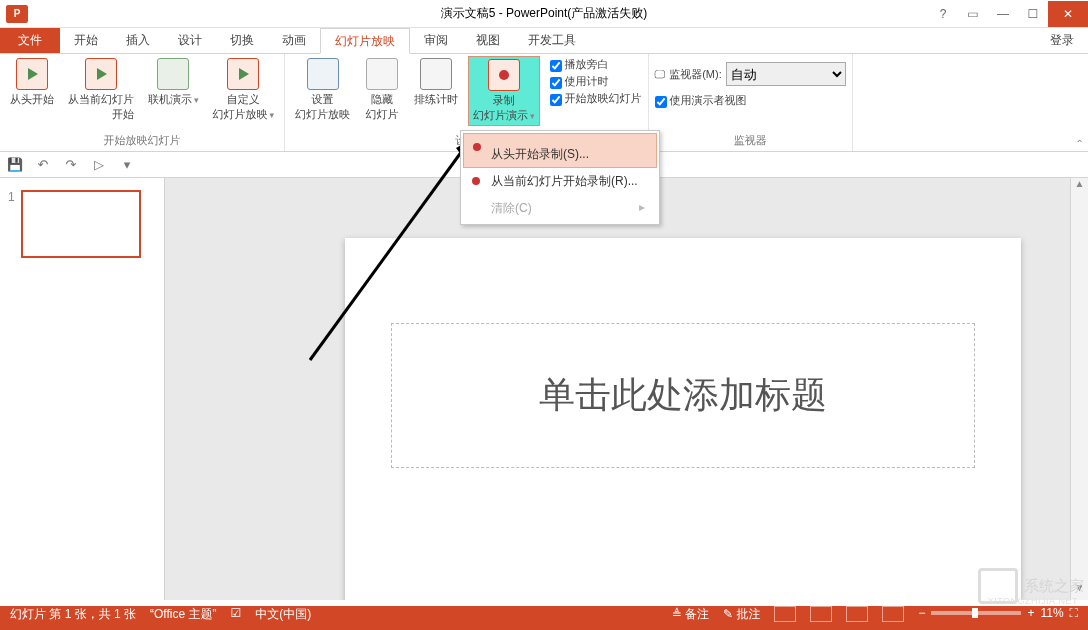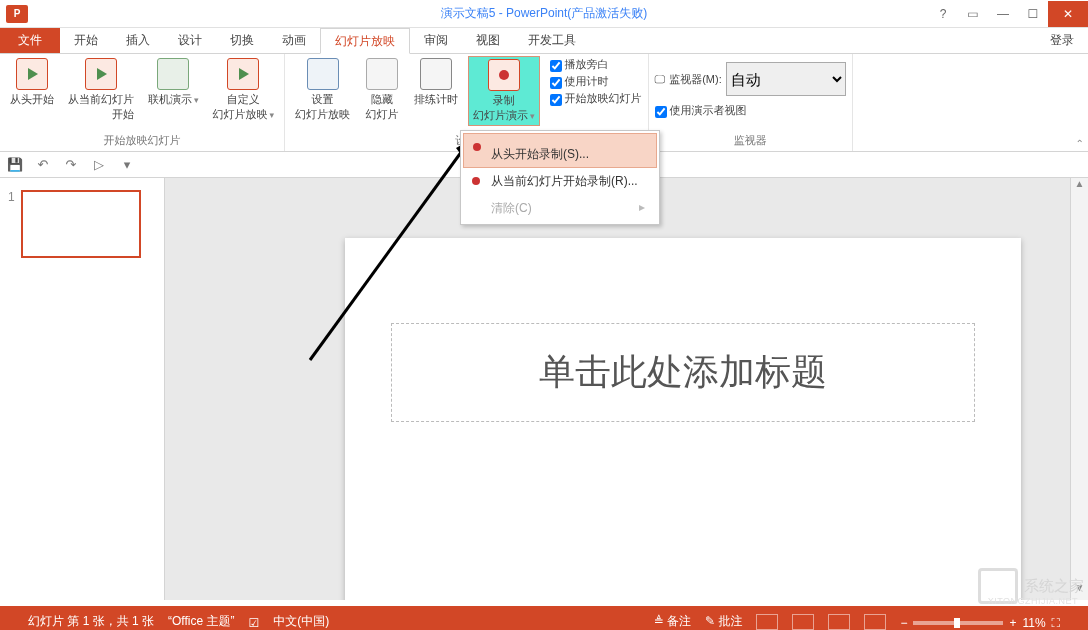--- a/index.html
+++ b/index.html
@@ -1,21 +1,21 @@
 <!DOCTYPE html>
 <html><head>
 <meta charset="utf-8">
 <style>
 * { margin: 0; padding: 0; box-sizing: border-box; font-family: "Microsoft YaHei", SimSun, sans-serif; }
 body { width: 1088px; height: 630px; background: #fff; overflow: hidden; position: relative; }
 
 
 .titlebar { height: 28px; background: #fff; border-bottom: 1px solid #e1e1e1; display: flex; align-items: center; position: relative; }
 .titlebar .appicon { width: 22px; height: 18px; margin: 0 6px; background: #d24726; color: #fff; font-size: 10px; display: flex; align-items: center; justify-content: center; font-weight: bold; border-radius: 2px; }
-.titlebar .title { position: absolute; left: 50%; transform: translateX(-50%); font-size: 12px; color: #3b82f6; }
+.titlebar .title { position: absolute; left: 50%; transform: translateX(-50%); font-size: 12px; color: #000000; }
 .titlebar .winbtns { margin-left: auto; display: flex; }
 .titlebar .winbtn { width: 30px; height: 26px; display: flex; align-items: center; justify-content: center; font-size: 12px; color: #666; }
 .titlebar .winbtn.close { color: #fff; background: #d24726; width: 40px; }
 
 
 .tabs { height: 26px; background: #fff; display: flex; align-items: stretch; border-bottom: 1px solid #d4d4d4; }
 .tab { padding: 0 14px; font-size: 12px; color: #444; display: flex; align-items: center; cursor: pointer; }
 .tab.file { background: #d24726; color: #fff; padding: 0 18px; }
 .tab.active { background: #fff; border: 1px solid #d4d4d4; border-bottom: 1px solid #fff; margin-bottom: -1px; color: #d24726; }
 .tabs .signin { margin-left: auto; padding: 0 14px; font-size: 12px; color: #444; display: flex; align-items: center; }
@@ -31,54 +31,54 @@
 .rbtn .ricon.rec { background: #fce9e2; border-color: #d24726; }
 .rbtn .ricon.rec::after { content:""; position:absolute; left:10px; top:10px; width:10px; height:10px; background:#c33; border-radius:50%; }
 .rbtn .ricon.gear { background: #eef3f8; border-color: #6a8db5; }
 .rbtn .ricon.hide { background: #f5f5f5; border-color: #aaa; }
 .rbtn .ricon.timer { background: #f5f5f5; border-color: #888; }
 .rbtn.selected { background: #5eead4; border: 1px solid #d89377; }
 .rgroup .glabel { text-align: center; font-size: 11px; color: #777; padding-bottom: 3px; }
 .checkrow { display: flex; align-items: flex-end; gap: 3px; font-size: 11px; color: #444; padding: 1px 0; }
 .checkrow input { width: 12px; height: 12px; }
 .monrow { display:flex; align-items:center; gap:4px; font-size:11px; color:#444; }
-.monrow select { font-size: 15px; width: 120px; height: 34px; border: 1px solid #aaa; }
+.monrow select { font-size: 13px; width: 120px; height: 24px; border: 1px solid #aaa; }
 
 
 .qat { height: 26px; display: flex; align-items: center; padding: 0 6px; gap: 10px; border-bottom: 1px solid #d4d4d4; background: #fff; }
 .qat .qbtn { width: 18px; height: 18px; display: flex; align-items: center; justify-content: center; color: #777; font-size: 13px; }
 
 
 .main { display: flex; height: 422px; background: #e6e6e6; }
 .thumbs { width: 165px; background: #fff; border-right: 1px solid #d4d4d4; padding: 12px 8px; }
 .thumb { display: flex; gap: 6px; }
 .thumb .num { font-size: 12px; color: #888; }
 .thumb .slide { width: 120px; height: 68px; background: #fff; border: 2px solid #d24726; }
 .canvas { flex: 1; position: relative; background: #e9e9e9; overflow: hidden; }
 .slidebig { position: absolute; left: 180px; top: 60px; width: 676px; height: 380px; background: #fff; box-shadow: 0 2px 6px rgba(0,0,0,.25); }
 .ph { position: absolute; border: 1px dashed #bbb; display: flex; align-items: center; justify-content: center; font-family: SimSun, serif; color: #666; }
-.ph.title { left: 46px; top: 85px; width: 584px; height: 99px; font-size: 36px; color: #555; text-align: right; }
+.ph.title { left: 46px; top: 85px; width: 584px; height: 145px; font-size: 36px; color: #555; text-align: right; }
 .ph.sub { left: 46px; top: 215px; width: 584px; height: 90px; font-size: 18px; }
 .vscroll { width: 18px; background: #f3f3f3; border-left: 1px solid #d4d4d4; position: relative; }
 .vscroll .arr { position:absolute; left:0; width:100%; height:18px; text-align:center; font-size:10px; color:#888; }
 .vscroll .arr.up { top:0; } .vscroll .arr.dn { bottom:0; }
 
 
 .dd { position: absolute; left: 460px; top: 130px; width: 200px; background: #fff; border: 1px solid #c7c7c7; box-shadow: 2px 2px 4px rgba(0,0,0,.2); z-index: 50; padding: 2px; }
 .dd .mi { padding: 5px 12px 5px 28px; font-size: 12px; color: #333; position: relative; }
 .dd .mi.hover { background: #f8d5c6; border: 1px solid #e8a98f; padding: 12px 11px 4px 27px; }
 .dd .mi.disabled { color: #aaa; }
 .dd .mi .micon { position:absolute; left:6px; top:6px; width:14px; height:14px; }
 .dd .mi .micon.rec::after { content:""; position:absolute; width:8px; height:8px; background:#c33; border-radius:50%; left:3px; top:3px; }
 
 
 .annoarrow { position: absolute; z-index: 40; pointer-events: none; }
 
 
-.statusbar { position: absolute; left:0; bottom:0; width:100%; height: 24px; background: #d24726; display: flex; align-items: flex-end; color: #fff; font-size: 12px; padding: 0 28px; gap: 14px; }
+.statusbar { position: absolute; left:0; bottom:0; width:100%; height: 24px; background: #d24726; display: flex; align-items: flex-start; color: #fff; font-size: 12px; padding: 0 10px; gap: 14px; }
 .statusbar .spacer { flex: 1; }
 .statusbar .viewbtn { width: 22px; height: 16px; border: 1px solid rgba(255,255,255,.5); }
 .statusbar .zoom { display: flex; align-items: center; gap: 6px; }
 .statusbar .ztrack { width: 90px; height:4px; background: rgba(255,255,255,.5); position: relative; }
 .statusbar .ztrack::after { content:""; position:absolute; left:45%; top:-3px; width:6px; height:10px; background:#fff; }
 
 
 .wm { position: absolute; right: 4px; bottom: 26px; font-size: 14px; color: #ccc; z-index: 60; display: flex; align-items: center; gap: 6px; }
 .wm .wmicon { width: 40px; height: 36px; border: 3px solid #ddd; border-radius: 4px; position: relative; }
 .wm .wmtext { font-size: 15px; color: #d5d5d5; font-weight: 500; }

